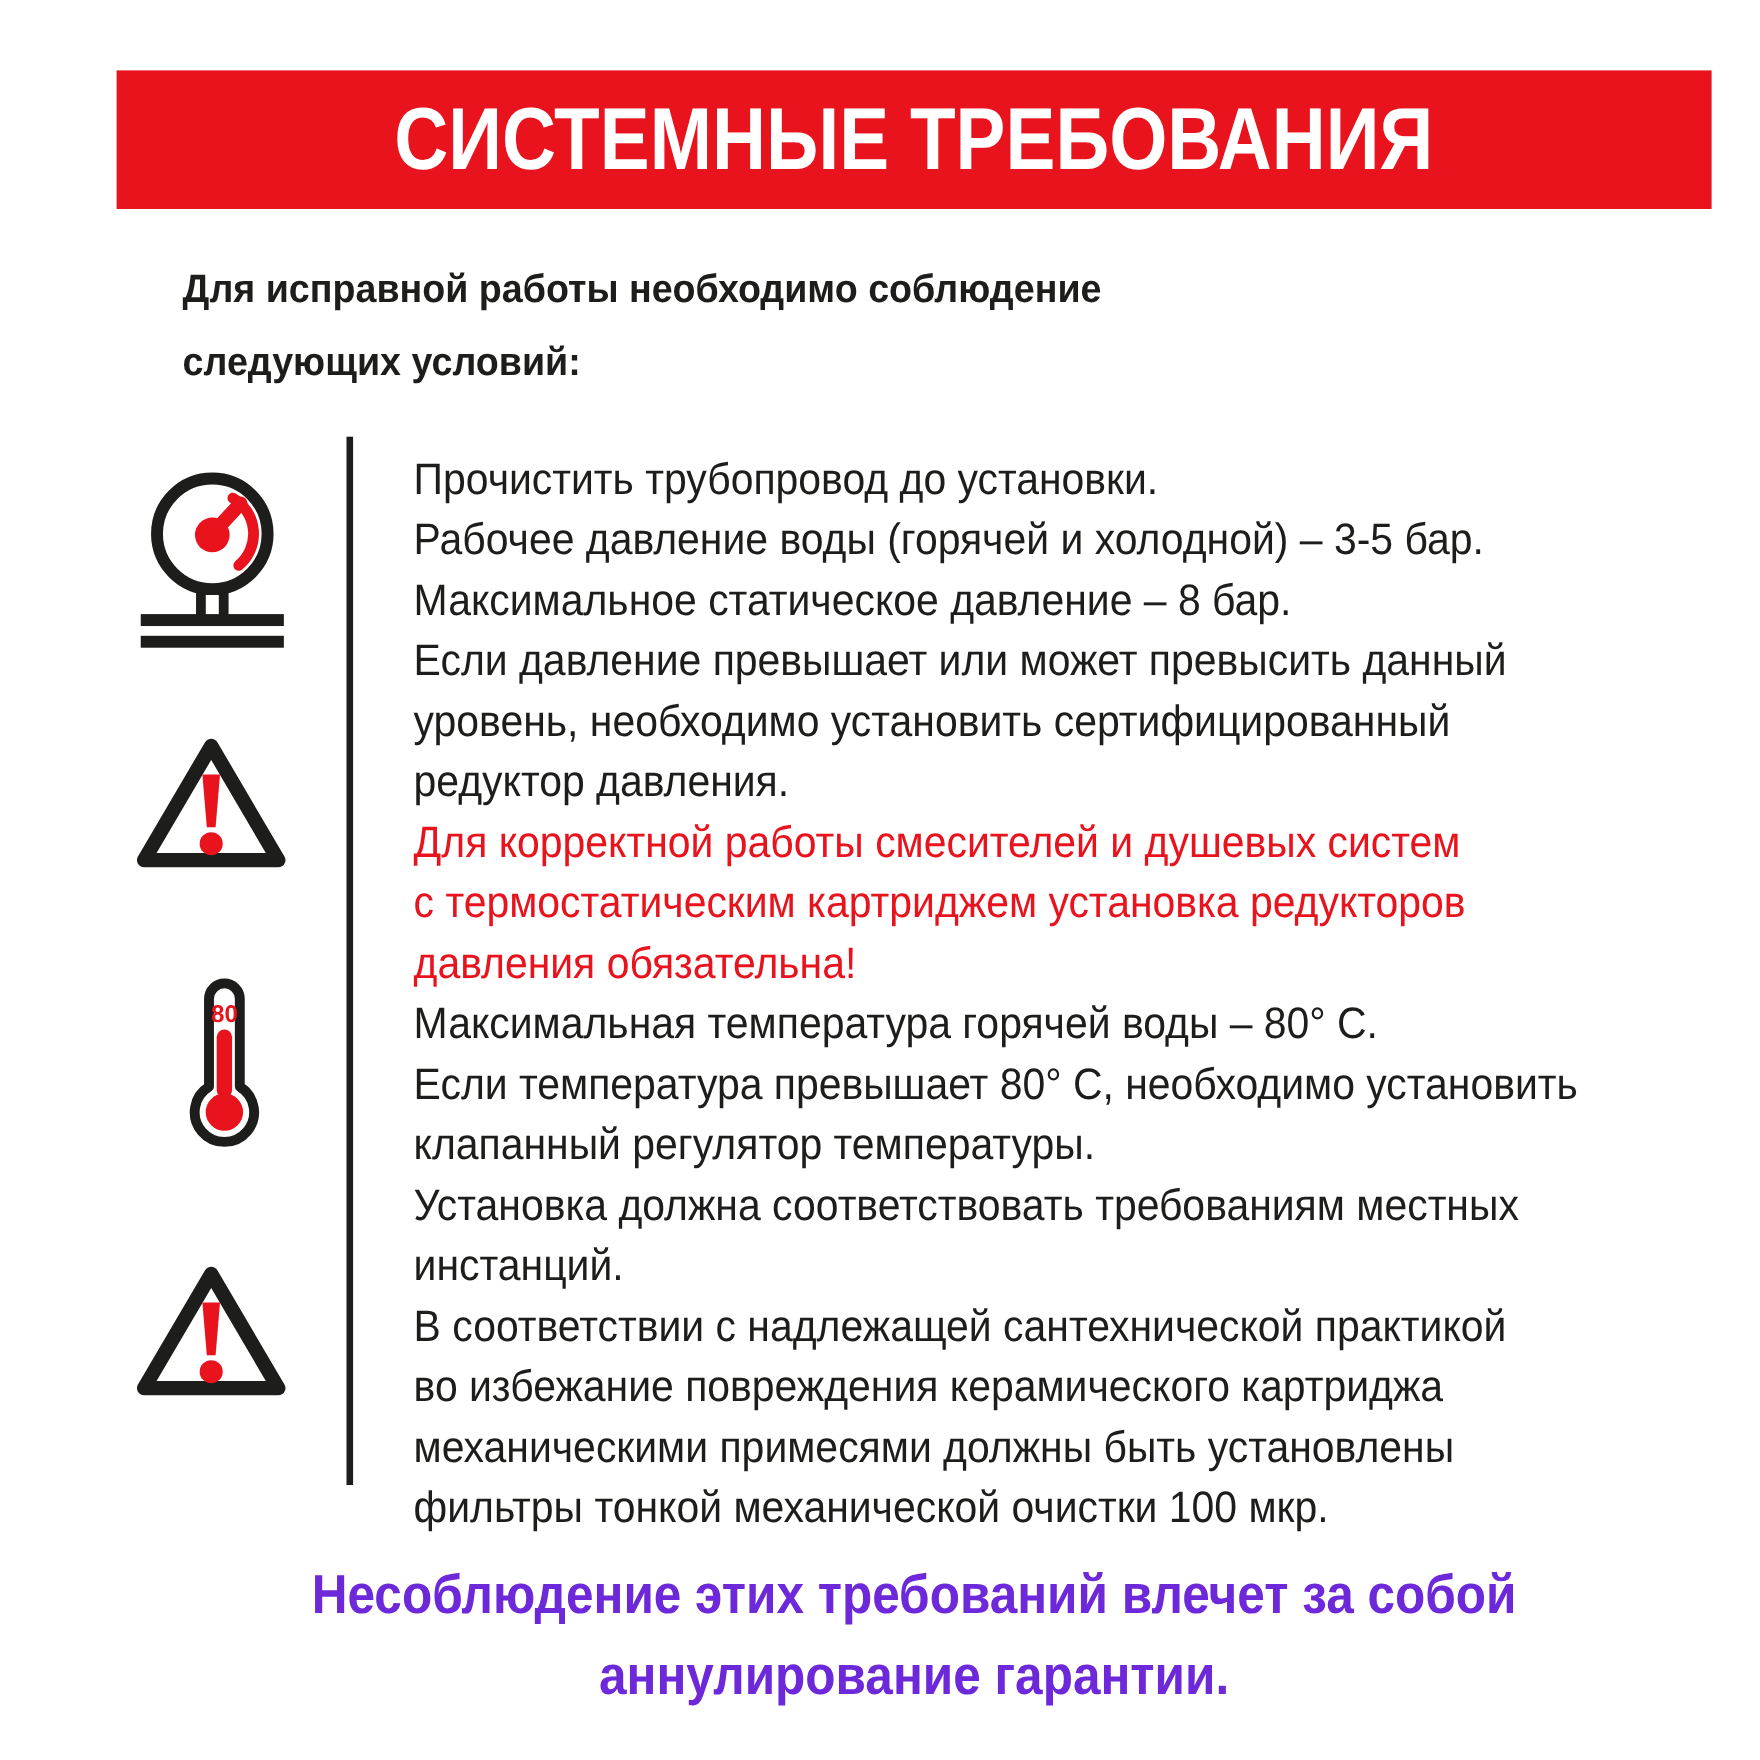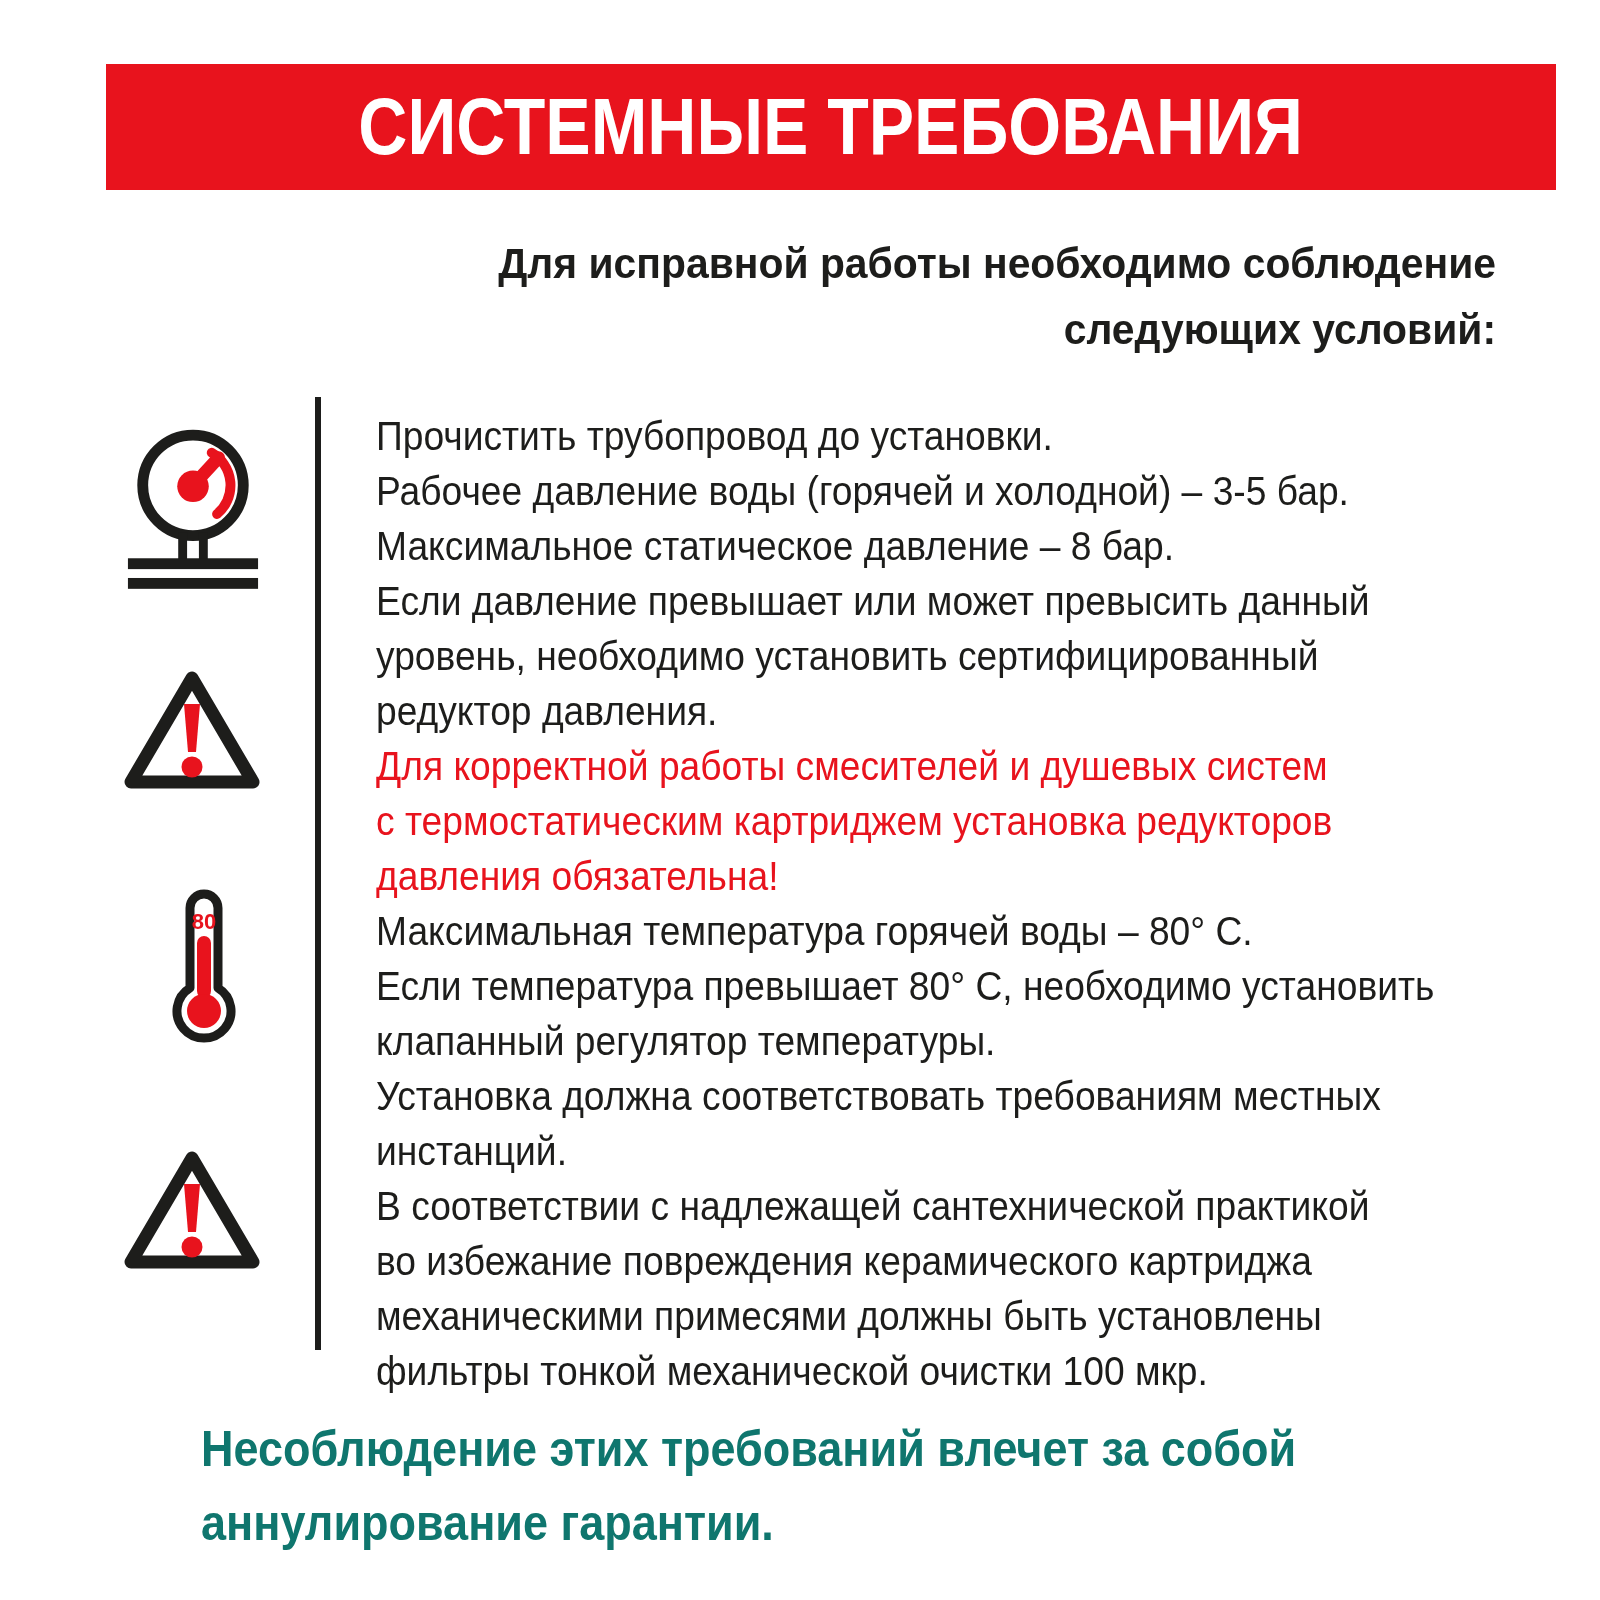--- a/index.html
+++ b/index.html
@@ -10,44 +10,44 @@
   }
   .banner {
     position:absolute; left:75px; top:64px; width:1450px; height:126px;
     background:#e8131d; display:flex; align-items:center; justify-content:center;
   }
   .banner .title {
     color:#ffffff; font-size:80px; font-weight:bold; white-space:nowrap;
     transform:scaleX(0.85); letter-spacing:0px;
   }
   .intro {
-    position:absolute; left:100px; top:230px; width:1400px; text-align:right;
-    font-weight:bold; font-size:43px; line-height:66px; color:#1d1d1b;
+    position:absolute; left:100px; top:230px; width:1400px; text-align:left;
+    font-weight:bold; font-size:36px; line-height:66px; color:#1d1d1b;
   }
   .intro .iline { transform:scaleX(0.95); white-space:nowrap; }
   .icon { position:absolute; }
   .icon-gauge      { left:93px;  top:424px; width:138px; height:168px; }
   .icon-warning-1  { left:86px;  top:666px; width:150px; height:132px; }
   .icon-thermo     { left:133px; top:884px; width:80px;  height:160px; }
   .icon-warning-2  { left:86px;  top:1146px; width:150px; height:132px; }
   .divider {
     position:absolute; left:284px; top:397px; width:6px; height:953px;
     background:#1d1d1b;
   }
   .reqs {
     position:absolute; left:345px; top:409px; width:1180px;
   }
   .line {
     font-size:40px; line-height:55px; color:#1d1d1b; white-space:nowrap;
     transform:scaleX(0.93); transform-origin:left center;
   }
   .line.red { color:#e8131d; }
   .footer {
-    position:absolute; left:100px; top:1412px; width:1400px; text-align:left;
-    font-weight:bold; font-size:50px; line-height:74px; color:#0f766e;
+    position:absolute; left:100px; top:1412px; width:1400px; text-align:center;
+    font-weight:bold; font-size:50px; line-height:74px; color:#6d28d9;
   }
   .footer .fline { transform:scaleX(0.9); white-space:nowrap; }
   svg { display:block; width:100%; height:100%; }
   svg text { font-family:"Liberation Sans", sans-serif; }
 </style>
 </head>
 <body>
 
 <div class="page">
 

